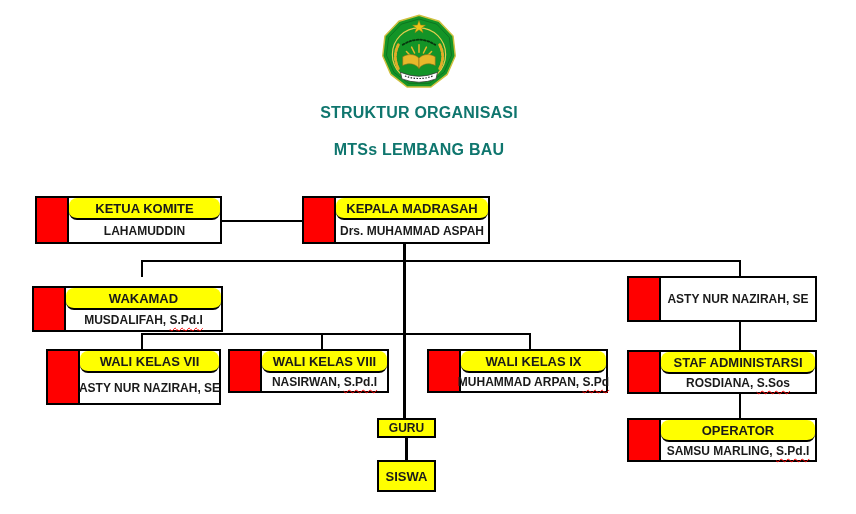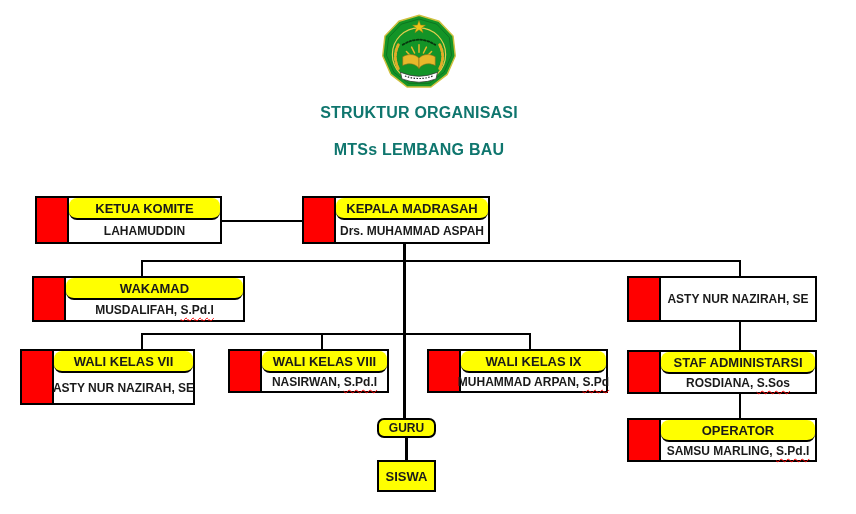--- a/index.html
+++ b/index.html
@@ -90,36 +90,36 @@
   </div>
 
   <div class="unit" style="left:302px;top:196px;width:188px;height:48px;">
     <div class="redblock"></div>
     <div class="cells">
       <div class="role">KEPALA MADRASAH</div>
       <div class="pname"><span>Drs. MUHAMMAD ASPAH</span><span class="flag"></span></div>
     </div>
   </div>
 
-  <div class="unit" style="left:32px;top:276px;width:213px;height:46px;">
+  <div class="unit" style="left:32px;top:286px;width:191px;height:46px;">
     <div class="redblock"></div>
     <div class="cells">
       <div class="role">WAKAMAD</div>
       <div class="pname"><span>MUSDALIFAH, </span><span class="flag">S.Pd.I</span></div>
     </div>
   </div>
 
   <div class="unit" style="left:627px;top:276px;width:190px;height:46px;">
     <div class="redblock"></div>
     <div class="cells">
       <div class="pname"><span>ASTY NUR NAZIRAH, SE</span><span class="flag"></span></div>
     </div>
   </div>
 
-  <div class="unit" style="left:20px;top:349px;width:175px;height:56px;">
+  <div class="unit" style="left:46px;top:349px;width:175px;height:56px;">
     <div class="redblock"></div>
     <div class="cells">
       <div class="role">WALI KELAS VII</div>
       <div class="pname"><span>ASTY NUR NAZIRAH, SE</span><span class="flag"></span></div>
     </div>
   </div>
 
   <div class="unit" style="left:228px;top:349px;width:161px;height:44px;">
     <div class="redblock"></div>
     <div class="cells">
@@ -145,17 +145,17 @@
   </div>
 
   <div class="unit" style="left:627px;top:418px;width:190px;height:44px;">
     <div class="redblock"></div>
     <div class="cells">
       <div class="role">OPERATOR</div>
       <div class="pname"><span>SAMSU MARLING, </span><span class="flag">S.Pd.I</span></div>
     </div>
   </div>
 
-  <div class="ybox" style="left:377px;top:418px;width:59px;height:20px;font-size:12px;border-radius:7px;">GURU</div>
+  <div class="ybox" style="left:377px;top:418px;width:59px;height:20px;font-size:12px;">GURU</div>
 
   <div class="ybox" style="left:377px;top:460px;width:59px;height:32px;">SISWA</div>
 
 </div>
 
 </body></html>

